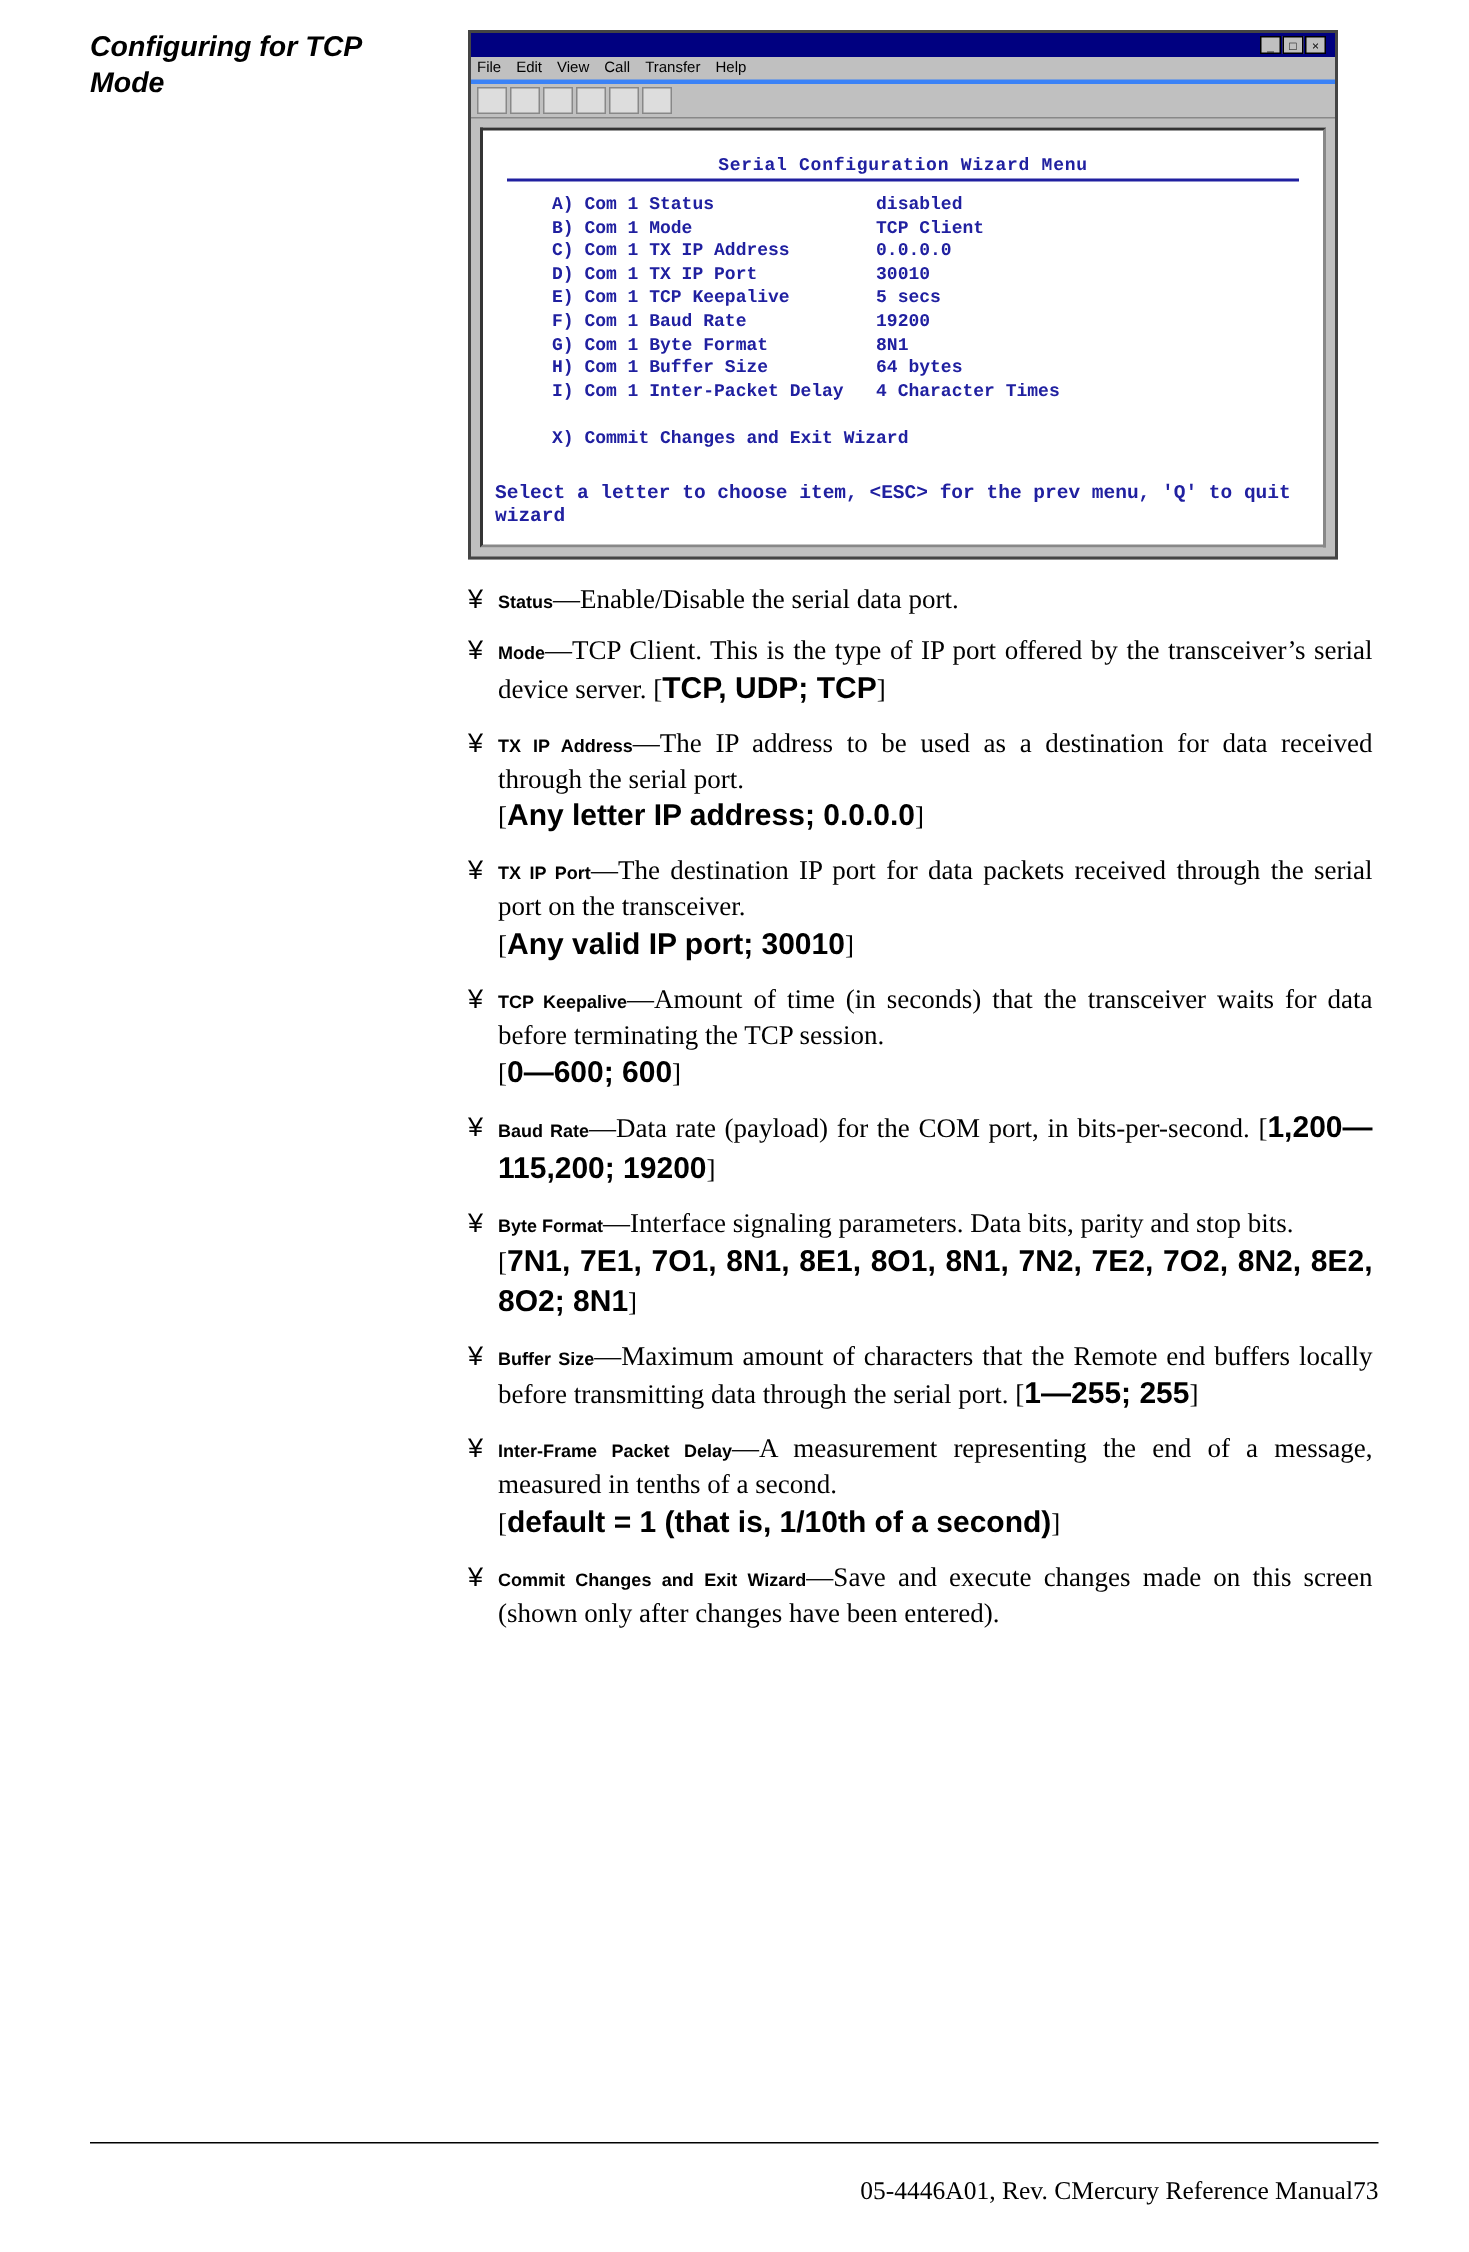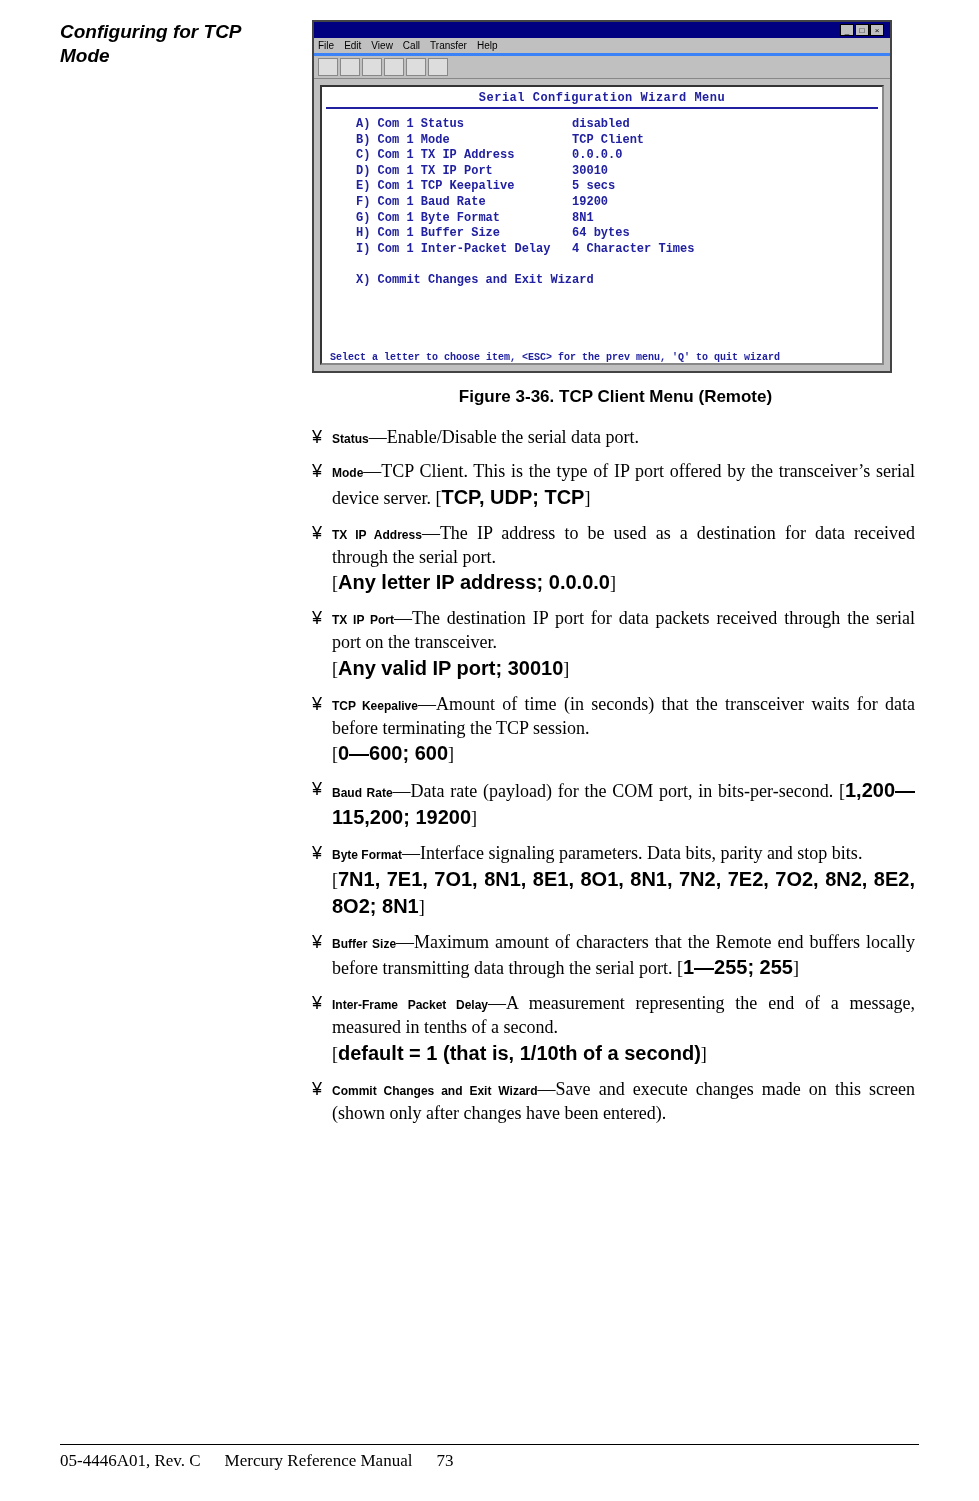--- a/index.html
+++ b/index.html
@@ -109,21 +109,21 @@
     }
     .tb-btn {
       width: 20px; height: 18px;
       background: #ddd;
       border: 1px solid #888;
     }
     .tw-inner {
       margin: 6px;
       border: 2px inset #888;
       background: #fff;
-      padding: 4px;
+      padding: 16px;
       height: 280px;
       position: relative;
       font-family: "Courier New", monospace;
       font-size: 12px;
       font-weight: bold;
       color: #2020a0;
       overflow: hidden;
     }
     .tw-menu-title {
       text-align: center;
@@ -133,24 +133,24 @@
       border-top: 2px solid #2020a0;
       margin: 2px 0 8px 0;
     }
     .tw-menu-list {
       margin-left: 30px;
       line-height: 1.3;
       white-space: pre;
     }
     .tw-menu-footer {
       position: absolute;
-      bottom: 0;
+      bottom: 12px;
       left: 8px;
       right: 8px;
-      font-size: 10px;
+      font-size: 13px;
     }
     .tw-status {
       background: #c0c0c0;
       border-top: 1px solid #888;
       padding: 2px 4px;
       font-family: Arial, sans-serif;
       font-size: 9px;
       display: flex;
       gap: 4px;
     }
@@ -194,25 +194,24 @@
       font-family: Liberation Sans, sans-serif;
       font-weight: bold;
       font-size: 20px;
     }
     .footer {
       position: absolute;
       bottom: 30px;
       left: 60px;
       right: 60px;
       border-top: 1px solid #000;
-      padding-top: 6px;
-      display: flex;
-      justify-content: flex-start;
+      padding-top: 22px;
+      display: flex;
+      justify-content: flex-end;
       font-size: 17px;
-      gap: 24px;
     }
   </style>
 </head>
 <body>
 
 <div class="page">
 
   <div class="content-row">
     <div class="side-title">Configuring for TCP Mode</div>
 
@@ -254,21 +253,20 @@
 F) Com 1 Baud Rate            19200
 G) Com 1 Byte Format          8N1
 H) Com 1 Buffer Size          64 bytes
 I) Com 1 Inter-Packet Delay   4 Character Times
 
 X) Commit Changes and Exit Wizard</div>
           <div class="tw-menu-footer">Select a letter to choose item, &lt;ESC&gt; for the prev menu, 'Q' to quit wizard</div>
         </div>
       </div>
 
-      <div class="figure-caption">Figure 3-36. TCP Client Menu (Remote)</div>
 
       <ul class="bullets" id="bullets">
           <li><span class="marker">¥</span><span class="term">Status</span><span class="desc">—Enable/Disable the serial data port.</span></li>
           <li><span class="marker">¥</span><span class="term">Mode</span><span class="desc">—TCP Client. This is the type of IP port offered by the transceiver’s serial device server. [</span><span class="range">TCP, UDP; TCP</span><span class="desc">]</span></li>
           <li><span class="marker">¥</span><span class="term">TX IP Address</span><span class="desc">—The IP address to be used as a destination for data received through the serial port.</span><br><span class="desc">[</span><span class="range">Any letter IP address; 0.0.0.0</span><span class="desc">]</span></li>
           <li><span class="marker">¥</span><span class="term">TX IP Port</span><span class="desc">—The destination IP port for data packets received through the serial port on the transceiver.</span><br><span class="desc">[</span><span class="range">Any valid IP port; 30010</span><span class="desc">]</span></li>
           <li><span class="marker">¥</span><span class="term">TCP Keepalive</span><span class="desc">—Amount of time (in seconds) that the transceiver waits for data before terminating the TCP session.</span><br><span class="desc">[</span><span class="range">0—600; 600</span><span class="desc">]</span></li>
           <li><span class="marker">¥</span><span class="term">Baud Rate</span><span class="desc">—Data rate (payload) for the COM port, in bits-per-second. [</span><span class="range">1,200—115,200; 19200</span><span class="desc">]</span></li>
           <li><span class="marker">¥</span><span class="term">Byte Format</span><span class="desc">—Interface signaling parameters. Data bits, parity and stop bits.</span><br><span class="desc">[</span><span class="range">7N1, 7E1, 7O1, 8N1, 8E1, 8O1, 8N1, 7N2, 7E2, 7O2, 8N2, 8E2, 8O2; 8N1</span><span class="desc">]</span></li>
           <li><span class="marker">¥</span><span class="term">Buffer Size</span><span class="desc">—Maximum amount of characters that the Remote end buffers locally before transmitting data through the serial port. [</span><span class="range">1—255; 255</span><span class="desc">]</span></li>

